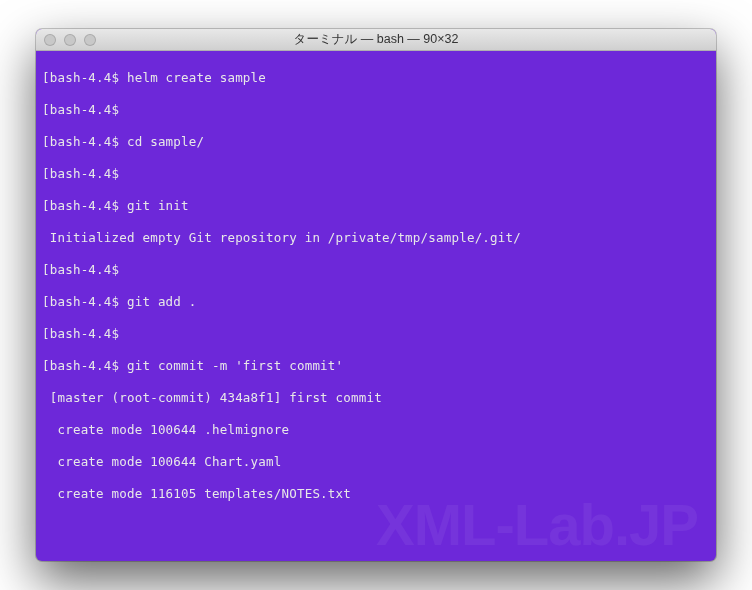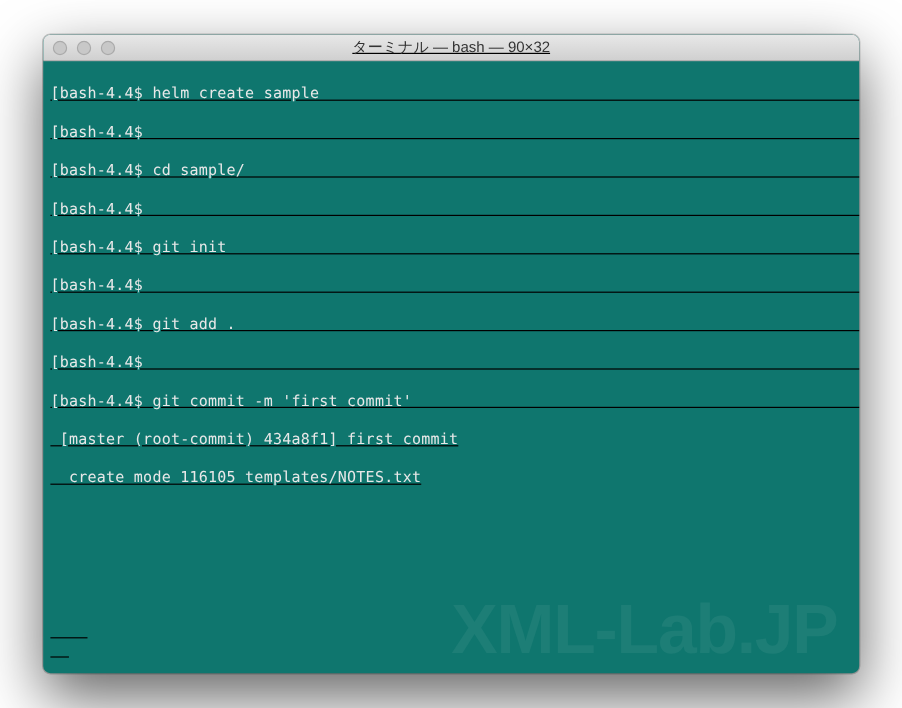--- a/index.html
+++ b/index.html
@@ -8,26 +8,25 @@
       display: flex;
       justify-content: center;
       align-items: center;
       width: 752px;
       height: 590px;
       font-family: "Menlo", "Monaco", "Consolas", monospace;
     }
     .window {
       width: 680px;
       height: 532px;
-      background: #0f766e;
+      background: #6d28d9;
       border-radius: 6px;
       box-shadow: 0 20px 50px rgba(0,0,0,0.6), 0 0 0 1px rgba(0,0,0,0.2);
       overflow: hidden;
       position: relative;
-      text-decoration: underline;
     }
     .titlebar {
       height: 22px;
       background: linear-gradient(#e8e8e8, #d0d0d0);
       border-bottom: 1px solid #b0b0b0;
       display: flex;
       align-items: center;
       position: relative;
     }
     .traffic-lights {
@@ -85,25 +84,28 @@
       <div class="light"></div>
     </div>
     <div class="title">ターミナル — bash — 90×32</div>
   </div>
   <div class="terminal-body">
 <span class="line">[bash-4.4$ helm create sample                                                           ]</span>
 <span class="line">[bash-4.4$                                                                               ]</span>
 <span class="line">[bash-4.4$ cd sample/                                                                    ]</span>
 <span class="line">[bash-4.4$                                                                               ]</span>
 <span class="line">[bash-4.4$ git init                                                                      ]</span>
+<span class="line"> Initialized empty Git repository in /private/tmp/sample/.git/</span>
 <span class="line">[bash-4.4$                                                                               ]</span>
 <span class="line">[bash-4.4$ git add .                                                                     ]</span>
 <span class="line">[bash-4.4$                                                                               ]</span>
 <span class="line">[bash-4.4$ git commit -m 'first commit'                                                  ]</span>
 <span class="line"> [master (root-commit) 434a8f1] first commit</span>
+<span class="line">  create mode 100644 .helmignore</span>
+<span class="line">  create mode 100644 Chart.yaml</span>
 <span class="line">  create mode 116105 templates/NOTES.txt</span>
 
 
 
 
 
 
     <div class="watermark">XML-Lab.JP</div>
   </div>
 </div>

